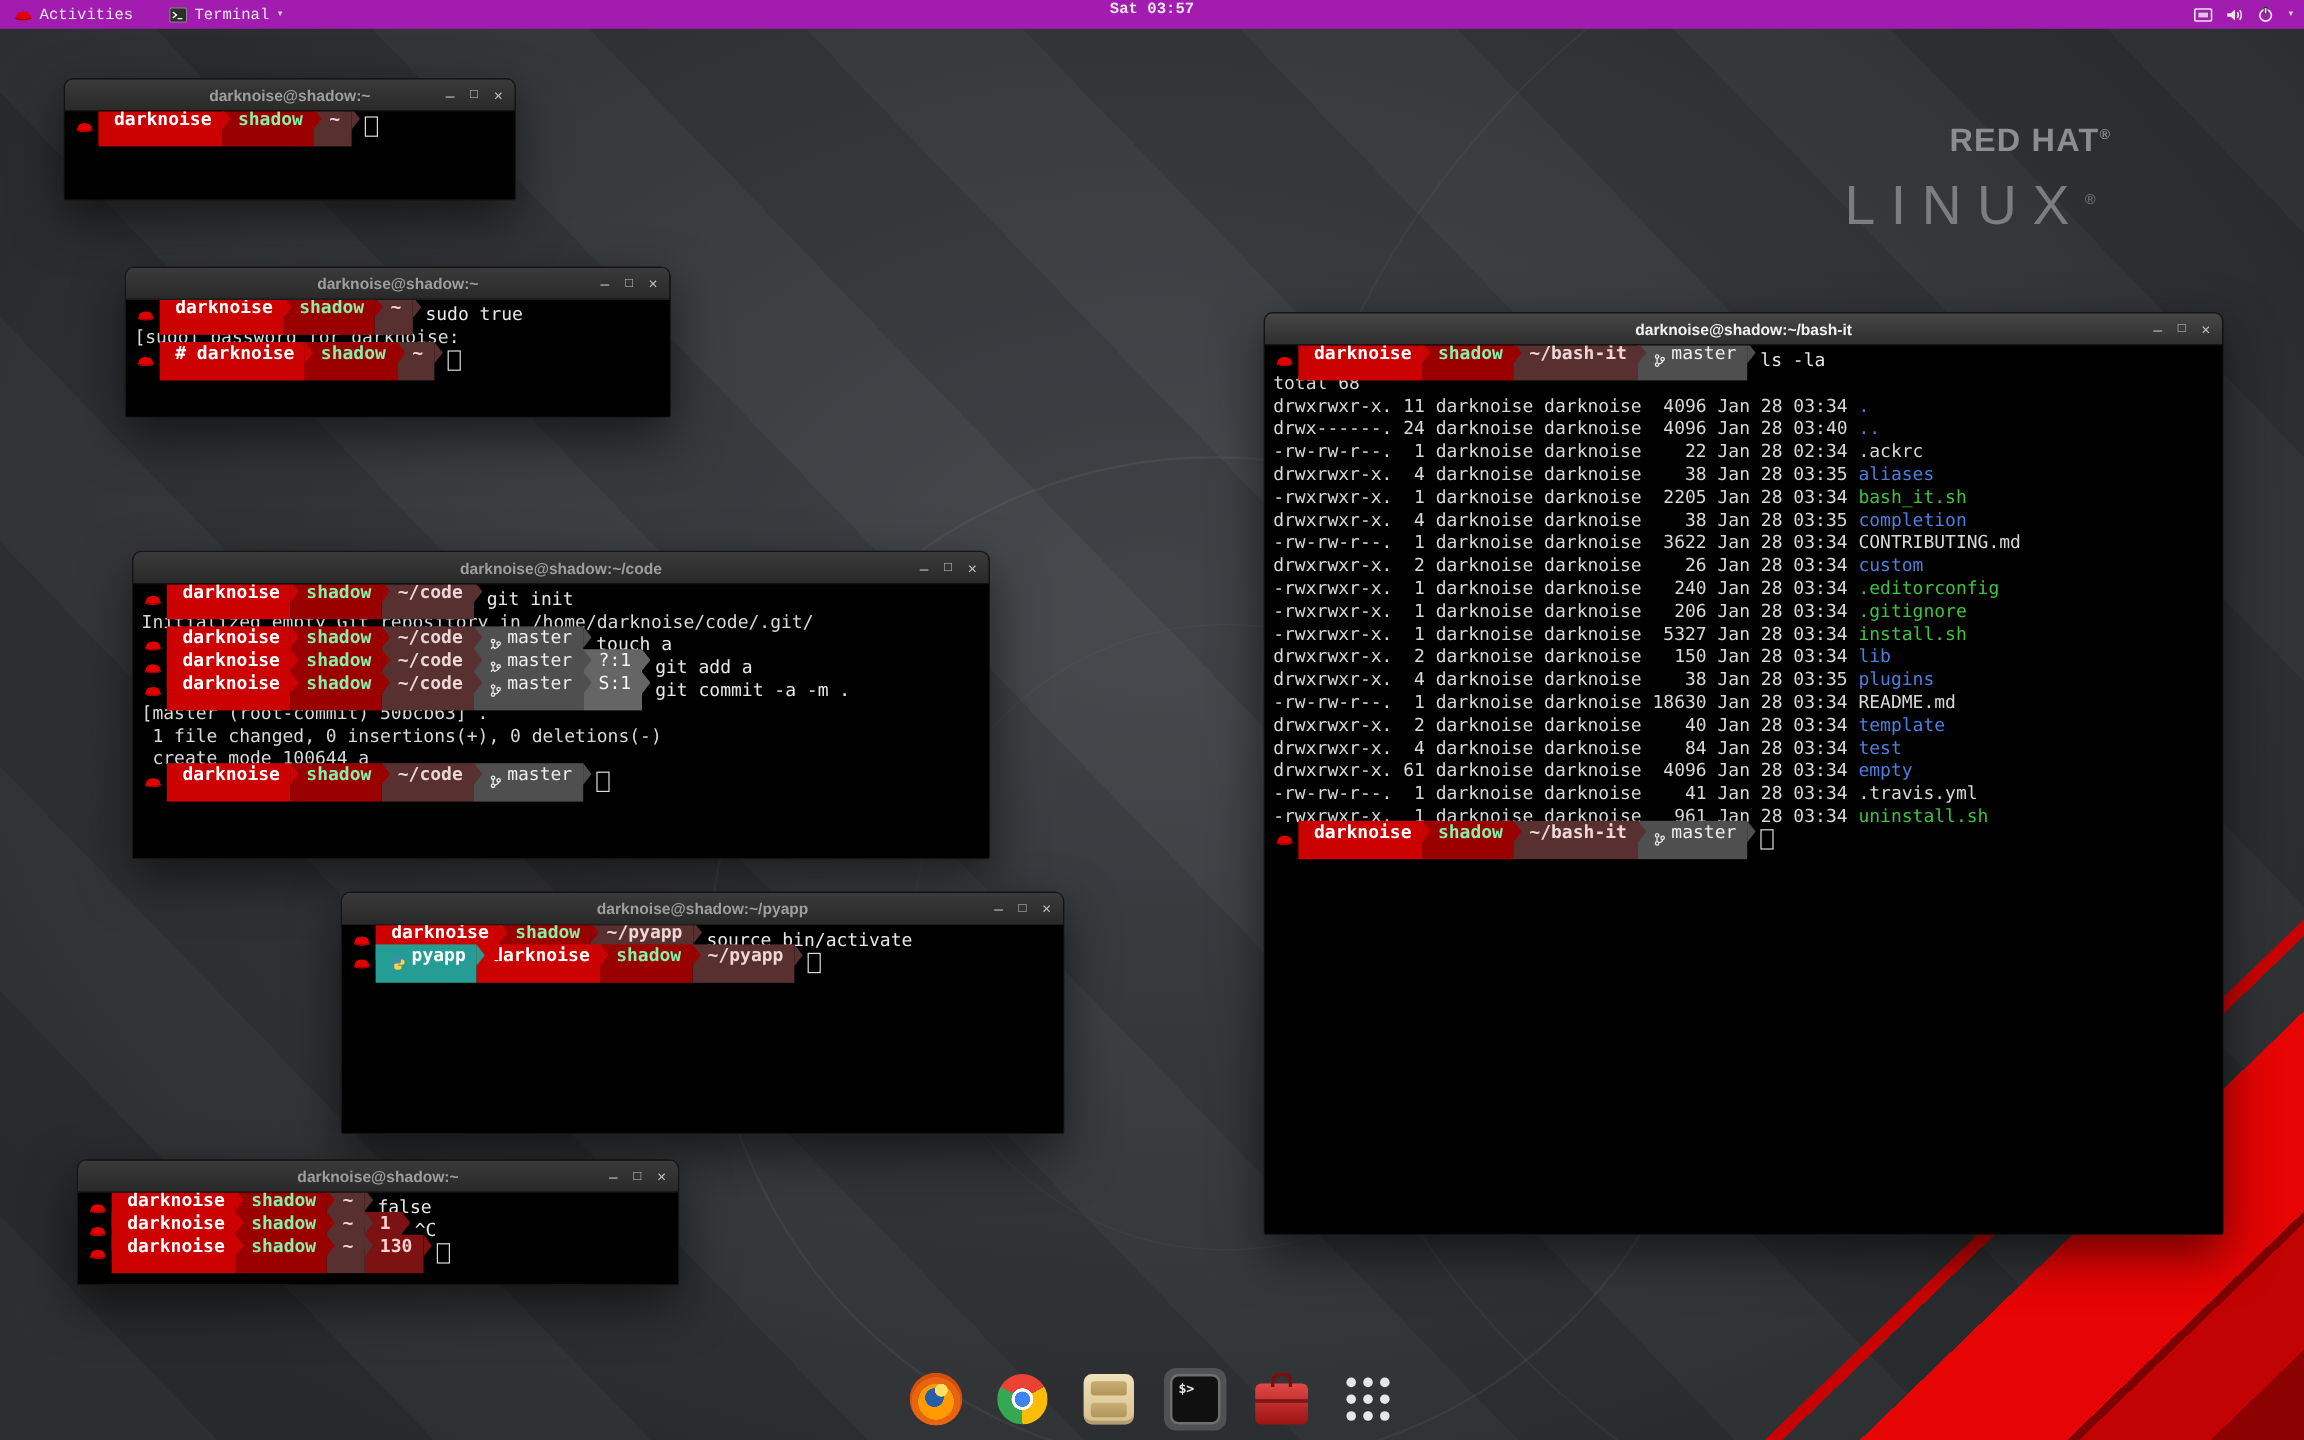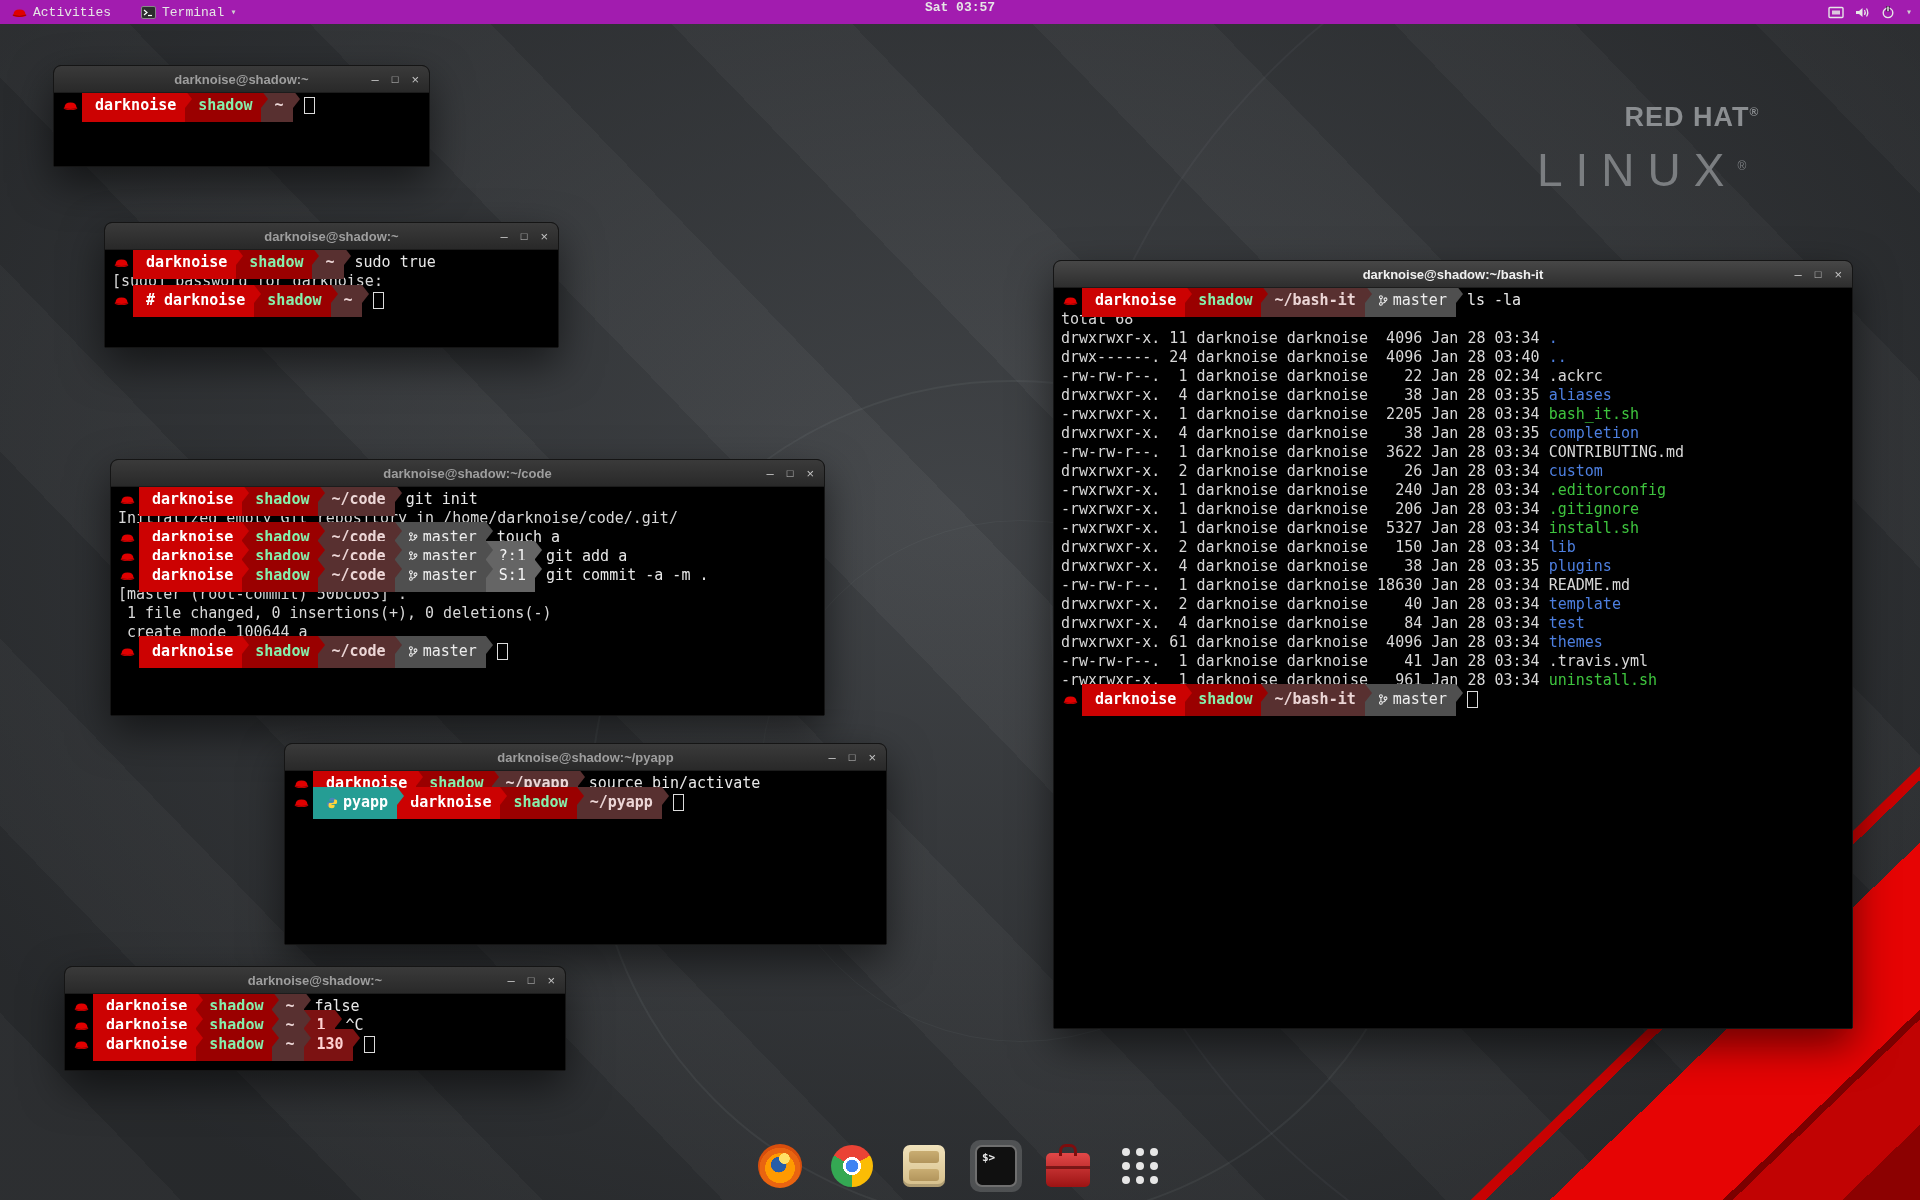--- a/index.html
+++ b/index.html
@@ -45,21 +45,21 @@
   .title{font-size:13px;font-weight:700;color:#9e9e9e;}
   .window.focused .title{color:#f1f1f1;}
   .winbtns{position:absolute;right:10px;top:0;bottom:0;display:flex;align-items:center;gap:13px;}
   .wbtn{color:#c3c3c3;font-size:13px;line-height:13px;cursor:default;}
   .wbtn.mx{font-size:11px;}
   .termbody{flex:1;background:#000;padding:3px 7px;overflow:hidden;
     font-family:"DejaVu Sans Mono",monospace;font-size:15px;line-height:19px;color:#d8d8d8;}
   
   .tline{display:flex;align-items:center;height:19px;white-space:pre;}
   .hat{display:inline-flex;align-items:center;padding:0 4px 0 2px;}
-  .seg{position:relative;display:inline-flex;align-items:center;height:32px;
+  .seg{position:relative;display:inline-flex;height:32px;
     padding:0 9px 0 13px;font-weight:700;}
   .seg::after{content:"";position:absolute;left:100%;top:0;width:0;height:0;
     border-top:9.5px solid transparent;border-bottom:9.5px solid transparent;
     border-left:7px solid var(--bg);}
   .segicon{display:inline-flex;align-items:center;margin-right:5px;}
   .seg-user{--bg:#cc0202;background:var(--bg);color:#ffffff;}
   .seg-host{--bg:#9a0000;background:var(--bg);color:#86efac;}
   .seg-path{--bg:#583030;background:var(--bg);color:#ecd6d6;}
   .seg-git {--bg:#4f4f4f;background:var(--bg);color:#ededed;font-weight:400;}
   .seg-stat{--bg:#656565;background:var(--bg);color:#f5f5f5;font-weight:400;}
@@ -349,21 +349,21 @@
       <div class="tline"><span class="txt">-rw-rw-r--.  1 darknoise darknoise  3622 Jan 28 03:34 </span><span class="txt">CONTRIBUTING.md</span></div>
       <div class="tline"><span class="txt">drwxrwxr-x.  2 darknoise darknoise    26 Jan 28 03:34 </span><span class="txt c-dir">custom</span></div>
       <div class="tline"><span class="txt">-rwxrwxr-x.  1 darknoise darknoise   240 Jan 28 03:34 </span><span class="txt c-exec">.editorconfig</span></div>
       <div class="tline"><span class="txt">-rwxrwxr-x.  1 darknoise darknoise   206 Jan 28 03:34 </span><span class="txt c-exec">.gitignore</span></div>
       <div class="tline"><span class="txt">-rwxrwxr-x.  1 darknoise darknoise  5327 Jan 28 03:34 </span><span class="txt c-exec">install.sh</span></div>
       <div class="tline"><span class="txt">drwxrwxr-x.  2 darknoise darknoise   150 Jan 28 03:34 </span><span class="txt c-dir">lib</span></div>
       <div class="tline"><span class="txt">drwxrwxr-x.  4 darknoise darknoise    38 Jan 28 03:35 </span><span class="txt c-dir">plugins</span></div>
       <div class="tline"><span class="txt">-rw-rw-r--.  1 darknoise darknoise 18630 Jan 28 03:34 </span><span class="txt">README.md</span></div>
       <div class="tline"><span class="txt">drwxrwxr-x.  2 darknoise darknoise    40 Jan 28 03:34 </span><span class="txt c-dir">template</span></div>
       <div class="tline"><span class="txt">drwxrwxr-x.  4 darknoise darknoise    84 Jan 28 03:34 </span><span class="txt c-dir">test</span></div>
-      <div class="tline"><span class="txt">drwxrwxr-x. 61 darknoise darknoise  4096 Jan 28 03:34 </span><span class="txt c-dir">themes</span></div>
+      <div class="tline"><span class="txt">drwxrwxr-x. 61 darknoise darknoise  4096 Jan 28 03:34 </span><span class="txt c-dir">empty</span></div>
       <div class="tline"><span class="txt">-rw-rw-r--.  1 darknoise darknoise    41 Jan 28 03:34 </span><span class="txt">.travis.yml</span></div>
       <div class="tline"><span class="txt">-rwxrwxr-x.  1 darknoise darknoise   961 Jan 28 03:34 </span><span class="txt c-exec">uninstall.sh</span></div>
       <div class="tline"><span class="hat"><svg width="15" height="11" viewBox="0 0 20 14">
             <path d="M2 10 Q2 3 10 3 Q18 3 18 10 Z" fill="#e00000"></path>
             <ellipse cx="10" cy="10.5" rx="9" ry="2.6" fill="#e00000"></ellipse>
             <path d="M1 10.5 Q10 14 19 10.5" fill="none" stroke="#8a0000" stroke-width="1"></path>
           </svg></span><span class="seg seg-user" style="z-index: 40;"><span>darknoise</span></span><span class="seg seg-host" style="z-index: 39;"><span>shadow</span></span><span class="seg seg-path" style="z-index: 38;"><span>~/bash-it</span></span><span class="seg seg-git" style="z-index: 37;"><span class="segicon"><svg width="10" height="13" viewBox="0 0 12 14">
               <circle cx="3.5" cy="3" r="1.7" fill="none" stroke="#ececec" stroke-width="1.3"></circle>
               <circle cx="3.5" cy="11" r="1.7" fill="none" stroke="#ececec" stroke-width="1.3"></circle>
               <circle cx="9" cy="5.5" r="1.7" fill="none" stroke="#ececec" stroke-width="1.3"></circle>

